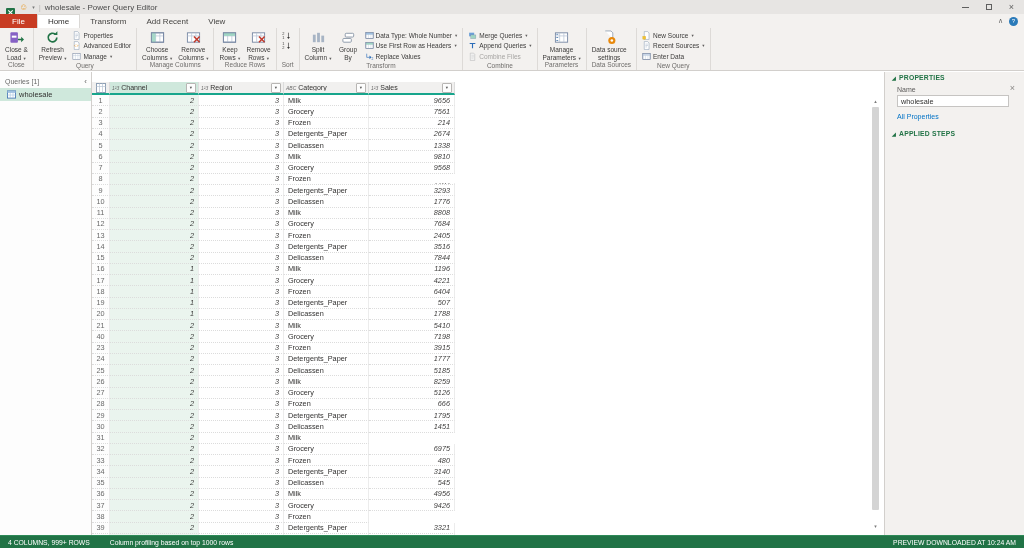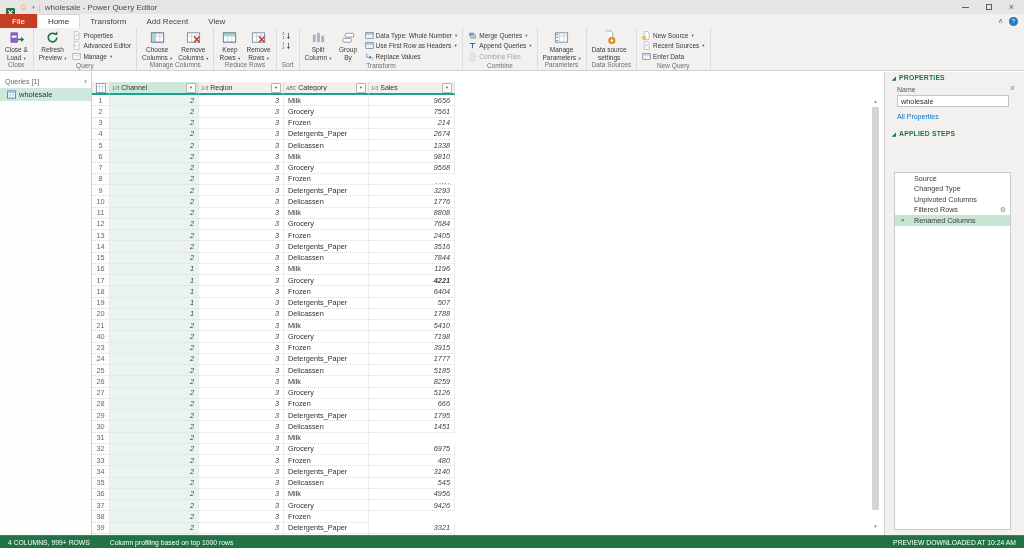--- a/index.html
+++ b/index.html
@@ -563,21 +563,21 @@
             <div class="t-cell num chsel" style="width: 89px; flex: 0 0 89px;">1</div>
             <div class="t-cell num" style="width: 85px; flex: 0 0 85px;">3</div>
             <div class="t-cell txt" style="width: 85px; flex: 0 0 85px;">Milk</div>
             <div class="t-cell num" style="width: 86px; flex: 0 0 86px;">1196</div>
           </div>
           <div class="t-row">
             <div class="t-cell t-rownum">17</div>
             <div class="t-cell num chsel" style="width: 89px; flex: 0 0 89px;">1</div>
             <div class="t-cell num" style="width: 85px; flex: 0 0 85px;">3</div>
             <div class="t-cell txt" style="width: 85px; flex: 0 0 85px;">Grocery</div>
-            <div class="t-cell num" style="width: 86px; flex: 0 0 86px; font-weight: bold;">4221</div>
+            <div class="t-cell num" style="width: 86px; flex: 0 0 86px;">4221</div>
           </div>
           <div class="t-row">
             <div class="t-cell t-rownum">18</div>
             <div class="t-cell num chsel" style="width: 89px; flex: 0 0 89px;">1</div>
             <div class="t-cell num" style="width: 85px; flex: 0 0 85px;">3</div>
             <div class="t-cell txt" style="width: 85px; flex: 0 0 85px;">Frozen</div>
             <div class="t-cell num" style="width: 86px; flex: 0 0 86px;">6404</div>
           </div>
           <div class="t-row">
             <div class="t-cell t-rownum">19</div>
@@ -747,39 +747,20 @@
         <span class="qs-tri">◢</span>
         <span>PROPERTIES</span>
       </div>
       <div class="qs-namelabel">Name</div>
       <input class="qs-input" value="wholesale" style="">
       <div class="qs-link">All Properties</div>
       <div class="qs-section">
         <span class="qs-tri">◢</span>
         <span>APPLIED STEPS</span>
       </div>
-      <div class="steps-box" id="steps-box">
-          <div class="step">
-            <span>Source</span>
-          </div>
-          <div class="step">
-            <span>Changed Type</span>
-          </div>
-          <div class="step">
-            <span>Unpivoted Columns</span>
-          </div>
-          <div class="step">
-            <span>Filtered Rows</span>
-            <span class="step-gear">⚙</span>
-          </div>
-          <div class="step sel">
-            <span class="step-del">×</span>
-            <span>Renamed Columns</span>
-          </div>
-        </div>
     </div>
 
   </div>
 
   <div class="statusbar">
     <span>4 COLUMNS, 999+ ROWS</span>
     <span class="sb-left2">Column profiling based on top 1000 rows</span>
     <span class="sb-right">PREVIEW DOWNLOADED AT 10:24 AM</span>
   </div>
 

